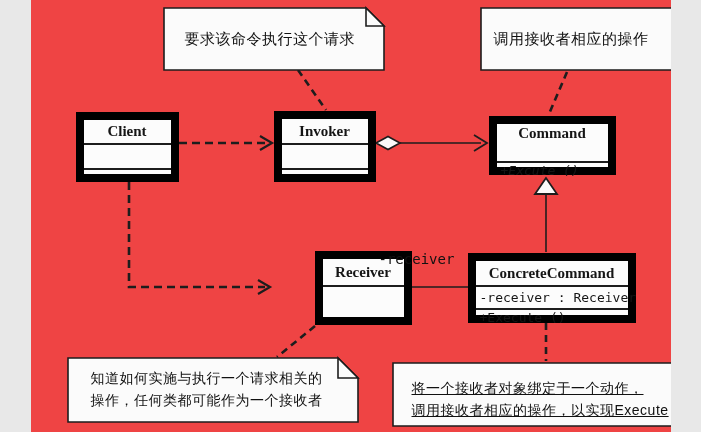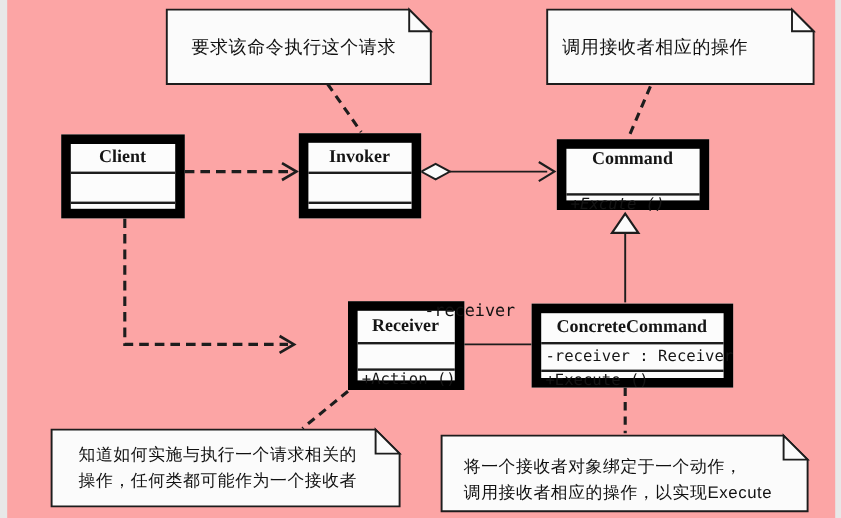--- a/index.html
+++ b/index.html
@@ -1,18 +1,18 @@
 <!DOCTYPE html>
 <html><head>
 <meta charset="utf-8">
 <style>
   html,body{margin:0;padding:0;background:#e8e8e8;}
   .stage{
-    position:relative;width:690px;height:432px;margin:0 auto;
-    background:#fca5a5;overflow:hidden;
+    position:relative;width:640px;height:432px;margin:0 auto;
+    background:#ef4444;overflow:hidden;
     font-family:"Liberation Sans",sans-serif;color:#151515;
   }
   .layer{position:absolute;left:0;top:0;width:701px;height:432px;}
   
   .uml-class{
     position:absolute;box-sizing:border-box;border:8px solid #000000;
     background:#fcfcfc;z-index:2;display:flex;flex-direction:column;
   }
   .uml-class .comp{box-sizing:border-box;flex:0 0 auto;}
   .uml-class .comp + .comp{border-top:2px solid #1d1d1d;}
@@ -80,21 +80,21 @@
     <polygon points="362,363 647,363 667,383 667,426 362,426" fill="#fbfbfb" stroke="#1d1d1d" stroke-width="1.6"></polygon>
     <polygon points="647,363 647,383 667,383" fill="#fbfbfb" stroke="#1d1d1d" stroke-width="1.6"></polygon>
   </svg>
 
   <div class="note-text" style="left:154px;top:30px;">要求该命令执行这个请求</div>
   <div class="note-text" style="left:463px;top:30px;">调用接收者相应的操作</div>
   <div class="note-text two-line" style="left:60px;top:367px;">
     <div>知道如何实施与执行一个请求相关的</div>
     <div>操作，任何类都可能作为一个接收者</div>
   </div>
-  <div class="note-text two-line" style="left:381px;top:377px;">
+  <div class="note-text two-line" style="left:381px;top:377px;text-decoration:underline;">
     <div>将一个接收者对象绑定于一个动作，</div>
     <div>调用接收者相应的操作，以实现Execute</div>
   </div>
 
   <div class="uml-class" style="left:45px;top:112px;width:103px;height:70px;">
     <div class="comp cls-title" style="height:23px;">Client</div>
     <div class="comp" style="height:25px;"></div>
     <div class="comp" style="flex:1;"></div>
   </div>
 
@@ -107,21 +107,20 @@
   <div class="uml-class" style="left:458px;top:116px;width:127px;height:59px;">
     <div class="comp" style="height:37px;padding-top:1px;">
       <div class="cls-title" style="height:17px;">Command</div>
     </div>
     <div class="comp member italic" style="flex:1;">+Excute ()</div>
   </div>
 
   <div class="uml-class" style="left:248px;top:251px;width:97px;height:74px;margin-left:36px;">
     <div class="comp cls-title" style="height:26px;">Receiver</div>
     <div class="comp" style="height:22px;"></div>
-    <div class="comp member" style="flex:1;">+Action ()</div>
   </div>
 
   <div class="uml-class" style="left:437px;top:253px;width:168px;height:70px;">
     <div class="comp cls-title" style="height:24px;">ConcreteCommand</div>
     <div class="comp member" style="height:23px;">-receiver : Receiver</div>
     <div class="comp member" style="flex:1;">+Execute ()</div>
   </div>
 
   <div class="edge-label" style="left:348px;top:251px;">-receiver</div>
 

